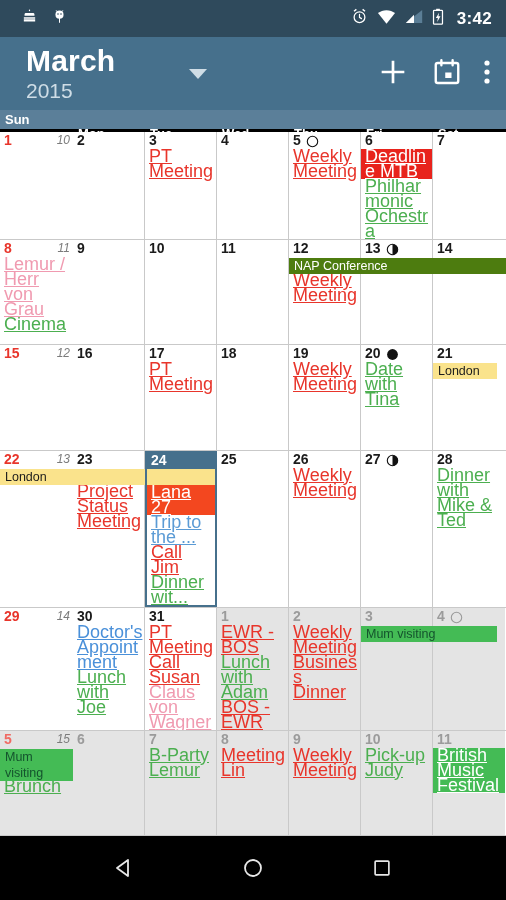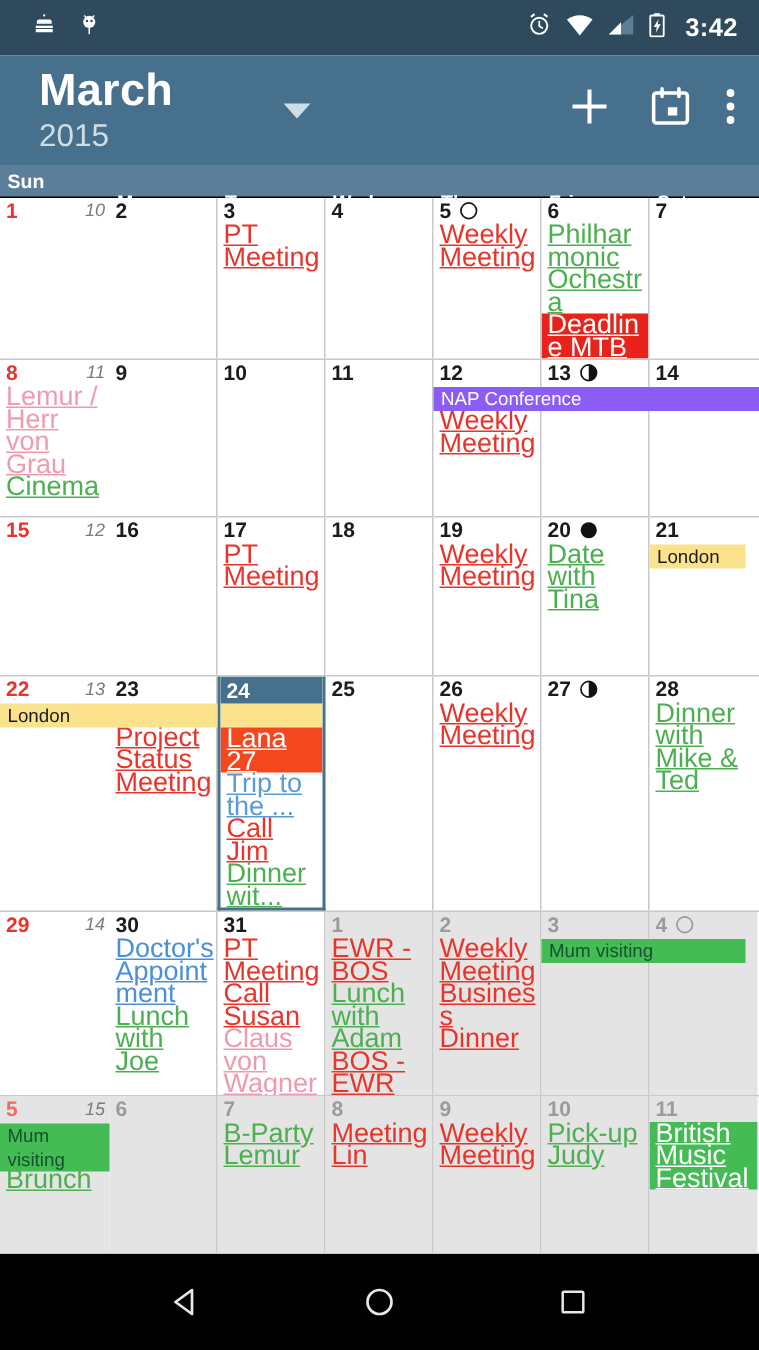--- a/index.html
+++ b/index.html
@@ -36,21 +36,21 @@
     margin-left: 74px; width: 0; height: 0;
     border-left: 9px solid transparent; border-right: 9px solid transparent;
     border-top: 10px solid #cfdde6;
   }
   .appbar-actions { margin-left: auto; display: flex; align-items: center; gap: 22px; padding-right: 4px; }
 
   
   .weekdays {
     display: flex; background: #5b7f99; color: #ffffff;
     height: 22px; flex: 0 0 22px; align-items: center;
-    border-bottom: 1px solid #000000;
+    border-bottom: 3px solid #000000;
   }
   .weekdays div {
     font-size: 13px; font-weight: bold; padding-left: 5px;
   }
   .wd-sun  { width: 73px; }
   .wd-rest { width: 72px; margin-top: 28px; }
 
   
   .grid { flex: 1 1 auto; display: flex; flex-direction: column; background: #ffffff; }
   .week {
@@ -103,21 +103,21 @@
   .ev.chip-orange { background: #f3471f; color: #ffffff; padding-left: 4px; }
   .ev.chip-green  { background: #44bb55; color: #ffffff; padding-left: 4px; }
   .ev.chip-yellow { background: #fae38c; color: #1b1b1b; padding-left: 4px; }
 
   
   .banner {
     position: absolute; height: 16px; line-height: 16px;
     font-size: 12.5px; padding-left: 5px; z-index: 5;
     white-space: nowrap; overflow: hidden;
   }
-  .banner.red    { background: #8b5cf6; color: #ffffff; }
+  .banner.red    { background: #4d7c0f; color: #ffffff; }
   .banner.yellow { background: #fae38c; color: #1b1b1b; }
   .banner.green  { background: #44bb55; color: #14532d; }
   .banner.arrow-end::after {
     content: ""; position: absolute; right: 0; top: 0;
     width: 0; height: 0;
     border-top: 8px solid transparent; border-bottom: 8px solid transparent;
   }
   .banner.yellow.arrow-end::after { border-left: 9px solid #fae38c; right: -9px; }
   .banner.green.arrow-end::after  { border-left: 9px solid #44bb55; right: -9px; }
 
@@ -258,22 +258,22 @@
           </div>
           <div class="events">
             <div class="ev red">Weekly Meeting</div>
           </div>
         </div>
         <div class="day rest">
           <div class="daynum-row">
             <span class="daynum">6</span>
           </div>
           <div class="events">
+            <div class="ev chip-red">Deadline MTB</div>
             <div class="ev green">Philharmonic Ochestra</div>
-            <div class="ev chip-red">Deadline MTB</div>
           </div>
         </div>
         <div class="day rest last">
           <div class="daynum-row">
             <span class="daynum">7</span>
           </div>
           <div class="events"></div>
         </div>
       </div>
       <div class="week">

